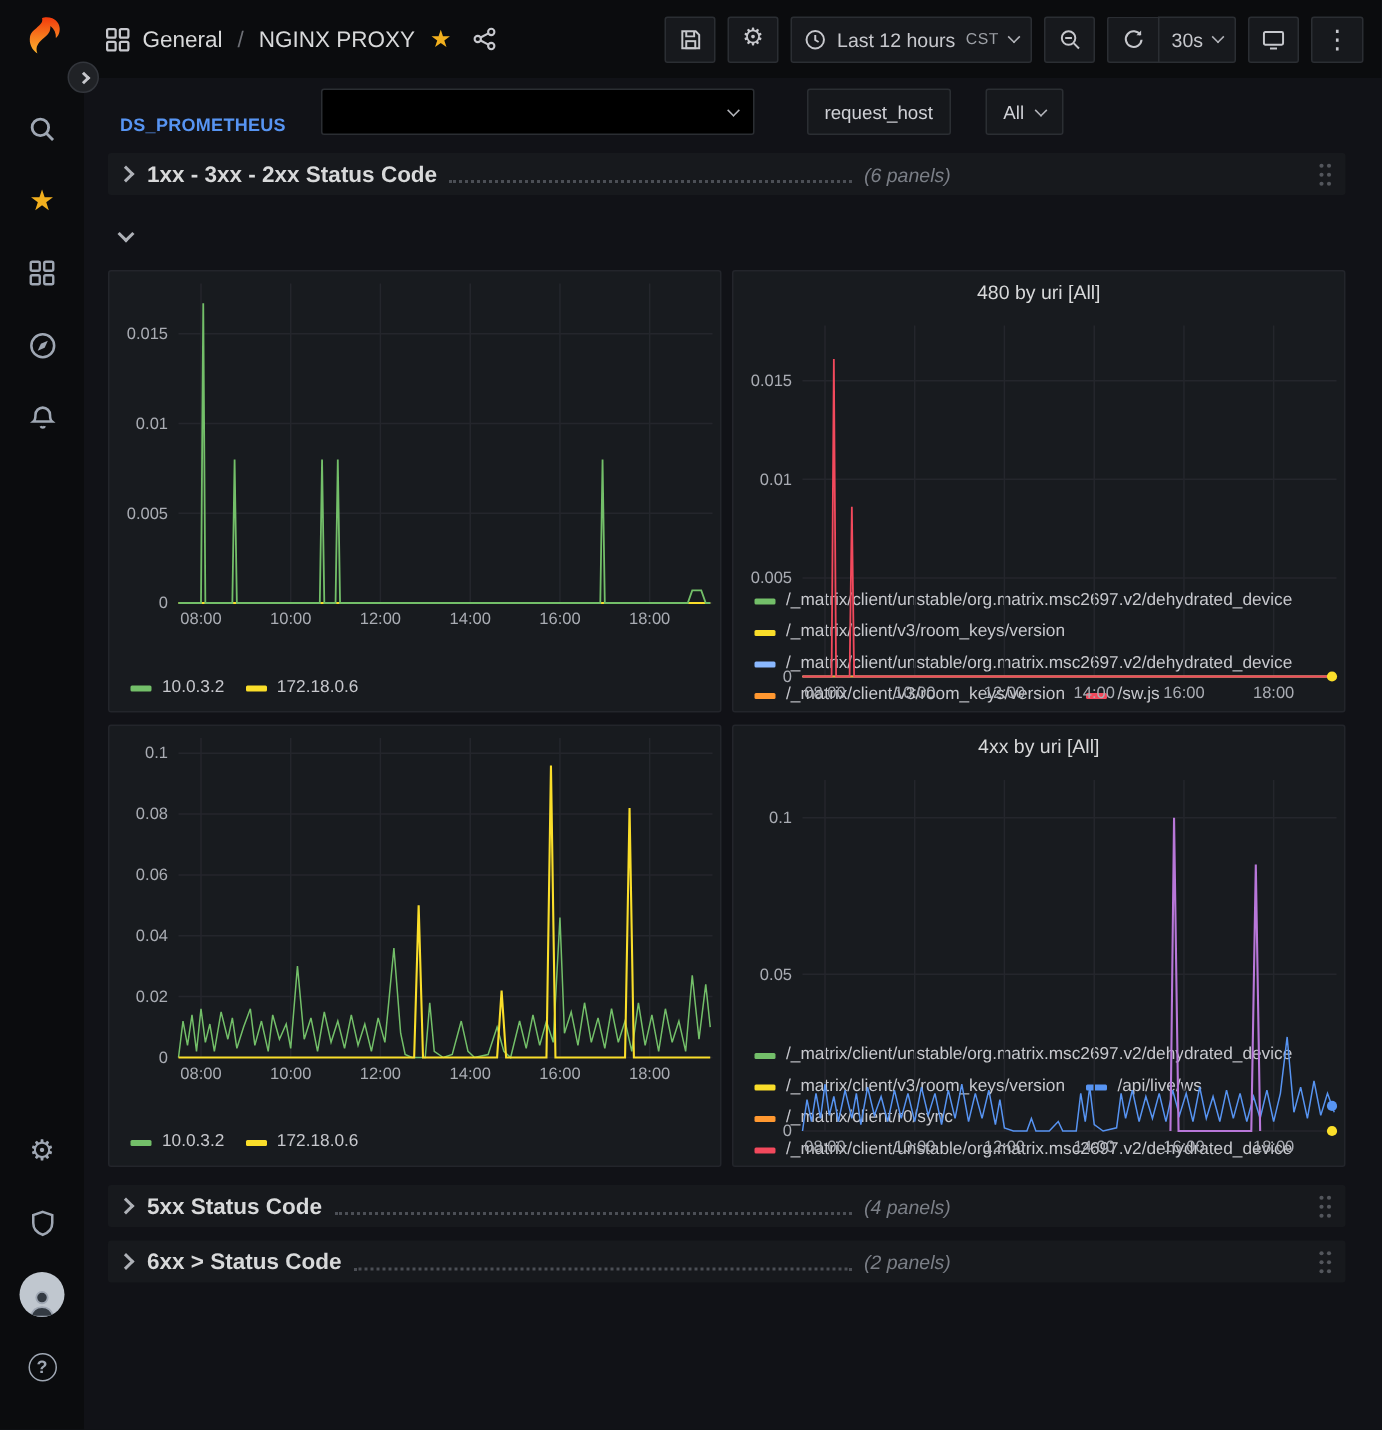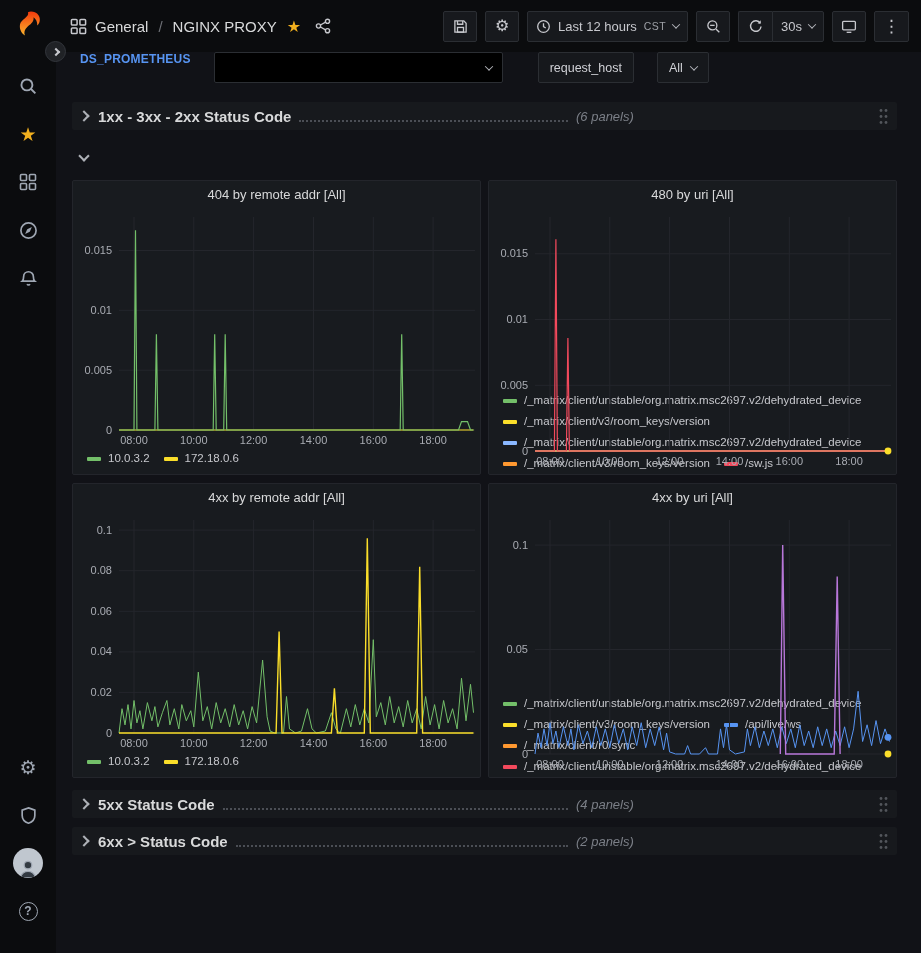--- a/index.html
+++ b/index.html
@@ -28,21 +28,21 @@
   .topbar-right { margin-left:auto; display:flex; align-items:center; gap:8px; }
   .tb-btn { height:31px; min-width:34px; background:#17191d; border:1px solid #2b2e33; border-radius:2px; display:flex; align-items:center; justify-content:center; gap:7px; padding:0 8px; color:#c7c8cd; cursor:pointer; font-size:13px; }
   .tb-btn svg { stroke:#c7c8cd; }
   .tz { font-size:10.5px; color:#9da0a6; letter-spacing:0.4px; }
   .btn-group { display:flex; }
   .btn-group .tb-btn:first-child { border-right:none; border-radius:2px 0 0 2px; }
   .btn-group .tb-btn:last-child { border-radius:0 2px 2px 0; }
   .kebab { font-size:17px; color:#c7c8cd; letter-spacing:0; }
   .caret { width:6px; height:6px; border-right:1.5px solid #b3b5bb; border-bottom:1.5px solid #b3b5bb; transform:rotate(45deg) translate(-1px,-1px); display:inline-block; }
 
-  .subbar { height:38px; display:flex; align-items:flex-start; padding:0 14px 0 24px; gap:23px; flex-shrink:0; }
+  .subbar { height:38px; display:flex; align-items:flex-end; padding:0 14px 0 24px; gap:23px; flex-shrink:0; }
   .ds-label { font-size:12px; font-weight:bold; color:#5794f2; letter-spacing:0.2px; cursor:pointer; }
   .var-select { width:289px; height:31px; background:#000; border:1px solid #2b2e33; border-radius:2px; display:flex; align-items:center; justify-content:flex-end; padding:0 10px; cursor:pointer; }
   .chip { height:31px; border:1px solid #2b2e33; background:#16181c; border-radius:2px; display:flex; align-items:center; gap:8px; padding:0 11px; font-size:12.5px; color:#d0d1d6; cursor:pointer; }
   .chip.lbl { margin-left:12px; }
 
   .content { flex:1; padding:4px 24px 0 16px; overflow:hidden; }
 
   
   .row-header { display:flex; align-items:center; height:28px; padding:0 6px 0 8px; border-radius:2px; cursor:pointer; }
   .row-header.collapsed { background:#17191d; }
@@ -252,21 +252,20 @@
             </svg>
         </span>
       </div>
 
       <div class="row-header expanded">
         <span class="chev down"></span>
       </div>
 
       <div class="panel-grid">
         <div class="panel">
-          <div class="panel-title">404 by remote addr [All]</div>
           <div class="panel-body"><svg width="412" height="239">
                 <line x1="46" x2="402" y1="221.0" y2="221.0" stroke="#24262c"></line>
                 <text class="tick" x="39" y="224.5" text-anchor="end">0</text>
                 <line x1="46" x2="402" y1="161.2" y2="161.2" stroke="#24262c"></line>
                 <text class="tick" x="39" y="164.7" text-anchor="end">0.005</text>
                 <line x1="46" x2="402" y1="101.3" y2="101.3" stroke="#24262c"></line>
                 <text class="tick" x="39" y="104.8" text-anchor="end">0.01</text>
                 <line x1="46" x2="402" y1="41.5" y2="41.5" stroke="#24262c"></line>
                 <text class="tick" x="39" y="45" text-anchor="end">0.015</text>
                 <line x1="61.0" x2="61.0" y1="8" y2="221" stroke="#24262c"></line>
@@ -342,21 +341,20 @@
                 <span class="legend-marker" style="background: rgb(255, 152, 48);"></span>
                 <span class="legend-label">/_matrix/client/v3/room_keys/version</span>
               </span>
               <span class="legend-item">
                 <span class="legend-marker" style="background: rgb(242, 73, 92);"></span>
                 <span class="legend-label">/sw.js</span>
               </span>
             </div>
         </div>
         <div class="panel">
-          <div class="panel-title">4xx by remote addr [All]</div>
           <div class="panel-body"><svg width="412" height="239">
                 <line x1="46" x2="402" y1="221.0" y2="221.0" stroke="#24262c"></line>
                 <text class="tick" x="39" y="224.5" text-anchor="end">0</text>
                 <line x1="46" x2="402" y1="180.4" y2="180.4" stroke="#24262c"></line>
                 <text class="tick" x="39" y="183.9" text-anchor="end">0.02</text>
                 <line x1="46" x2="402" y1="139.9" y2="139.9" stroke="#24262c"></line>
                 <text class="tick" x="39" y="143.4" text-anchor="end">0.04</text>
                 <line x1="46" x2="402" y1="99.3" y2="99.3" stroke="#24262c"></line>
                 <text class="tick" x="39" y="102.8" text-anchor="end">0.06</text>
                 <line x1="46" x2="402" y1="58.7" y2="58.7" stroke="#24262c"></line>

